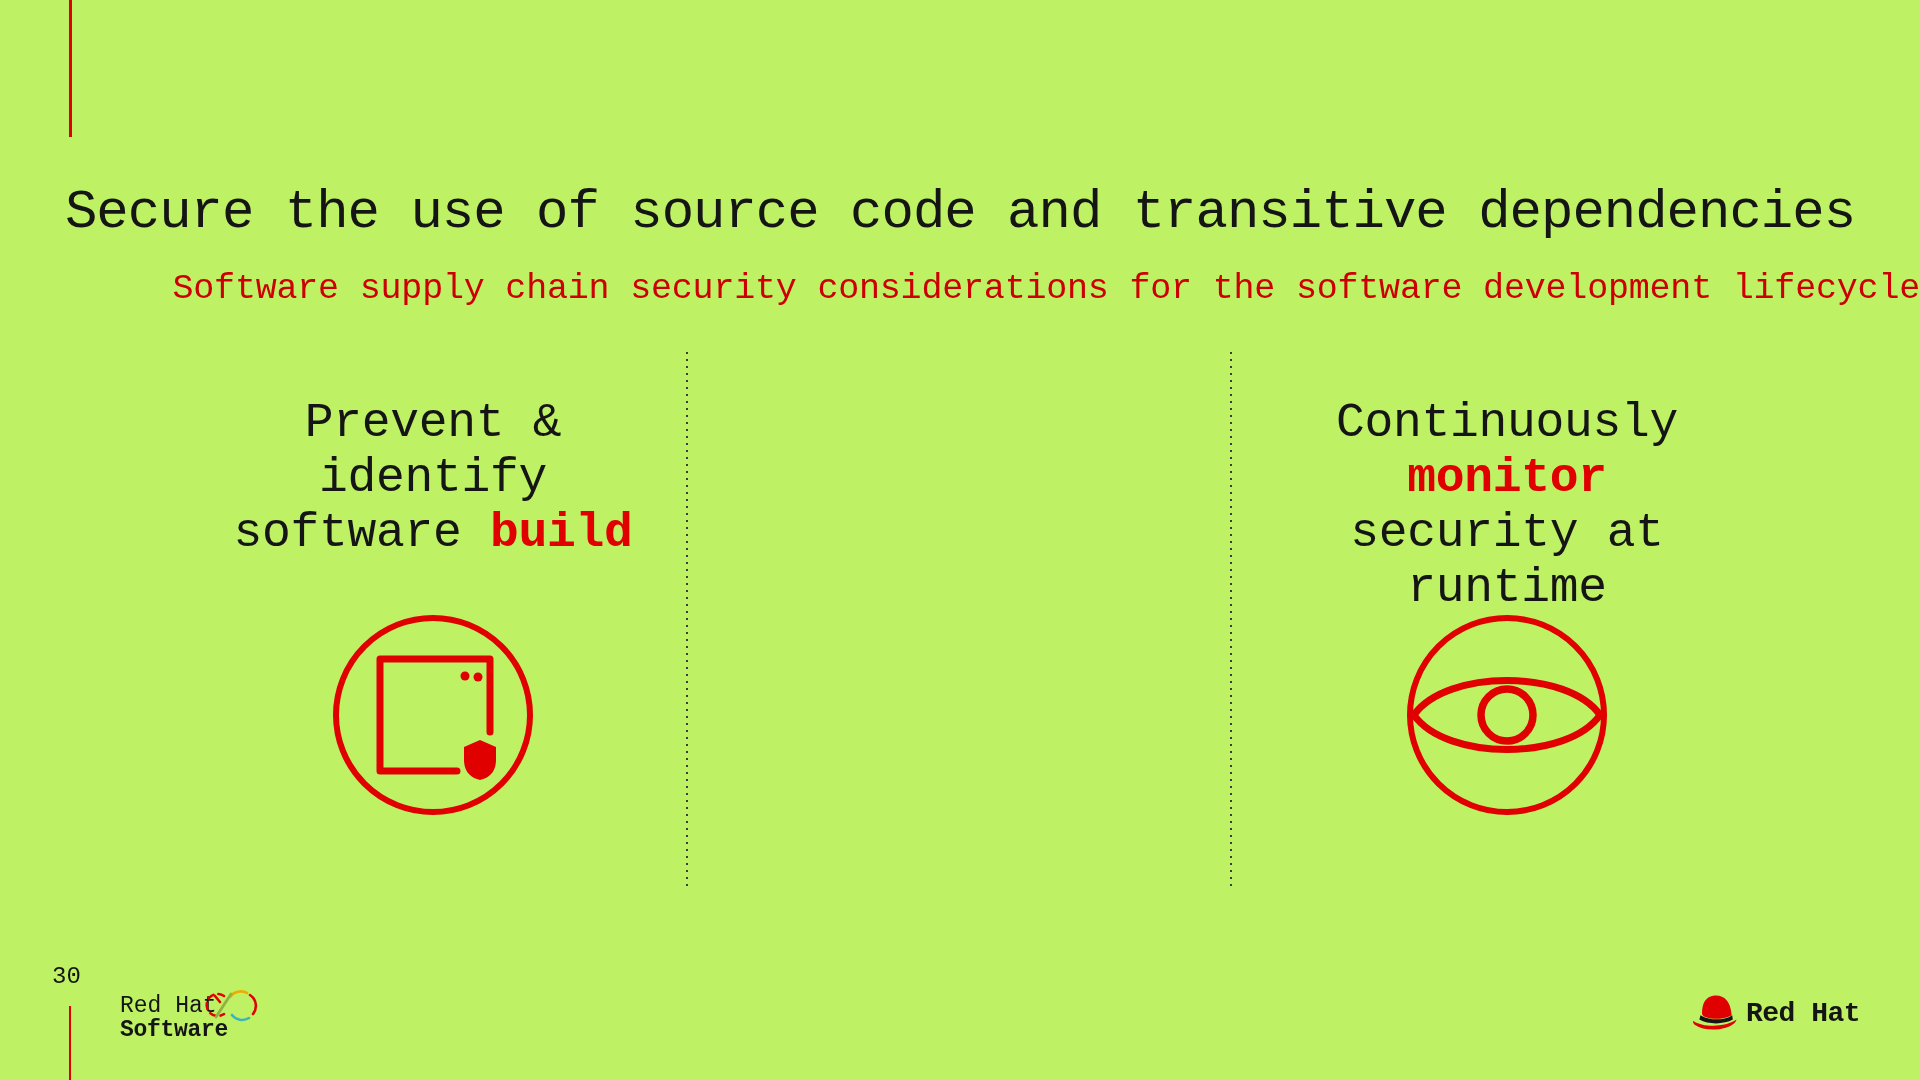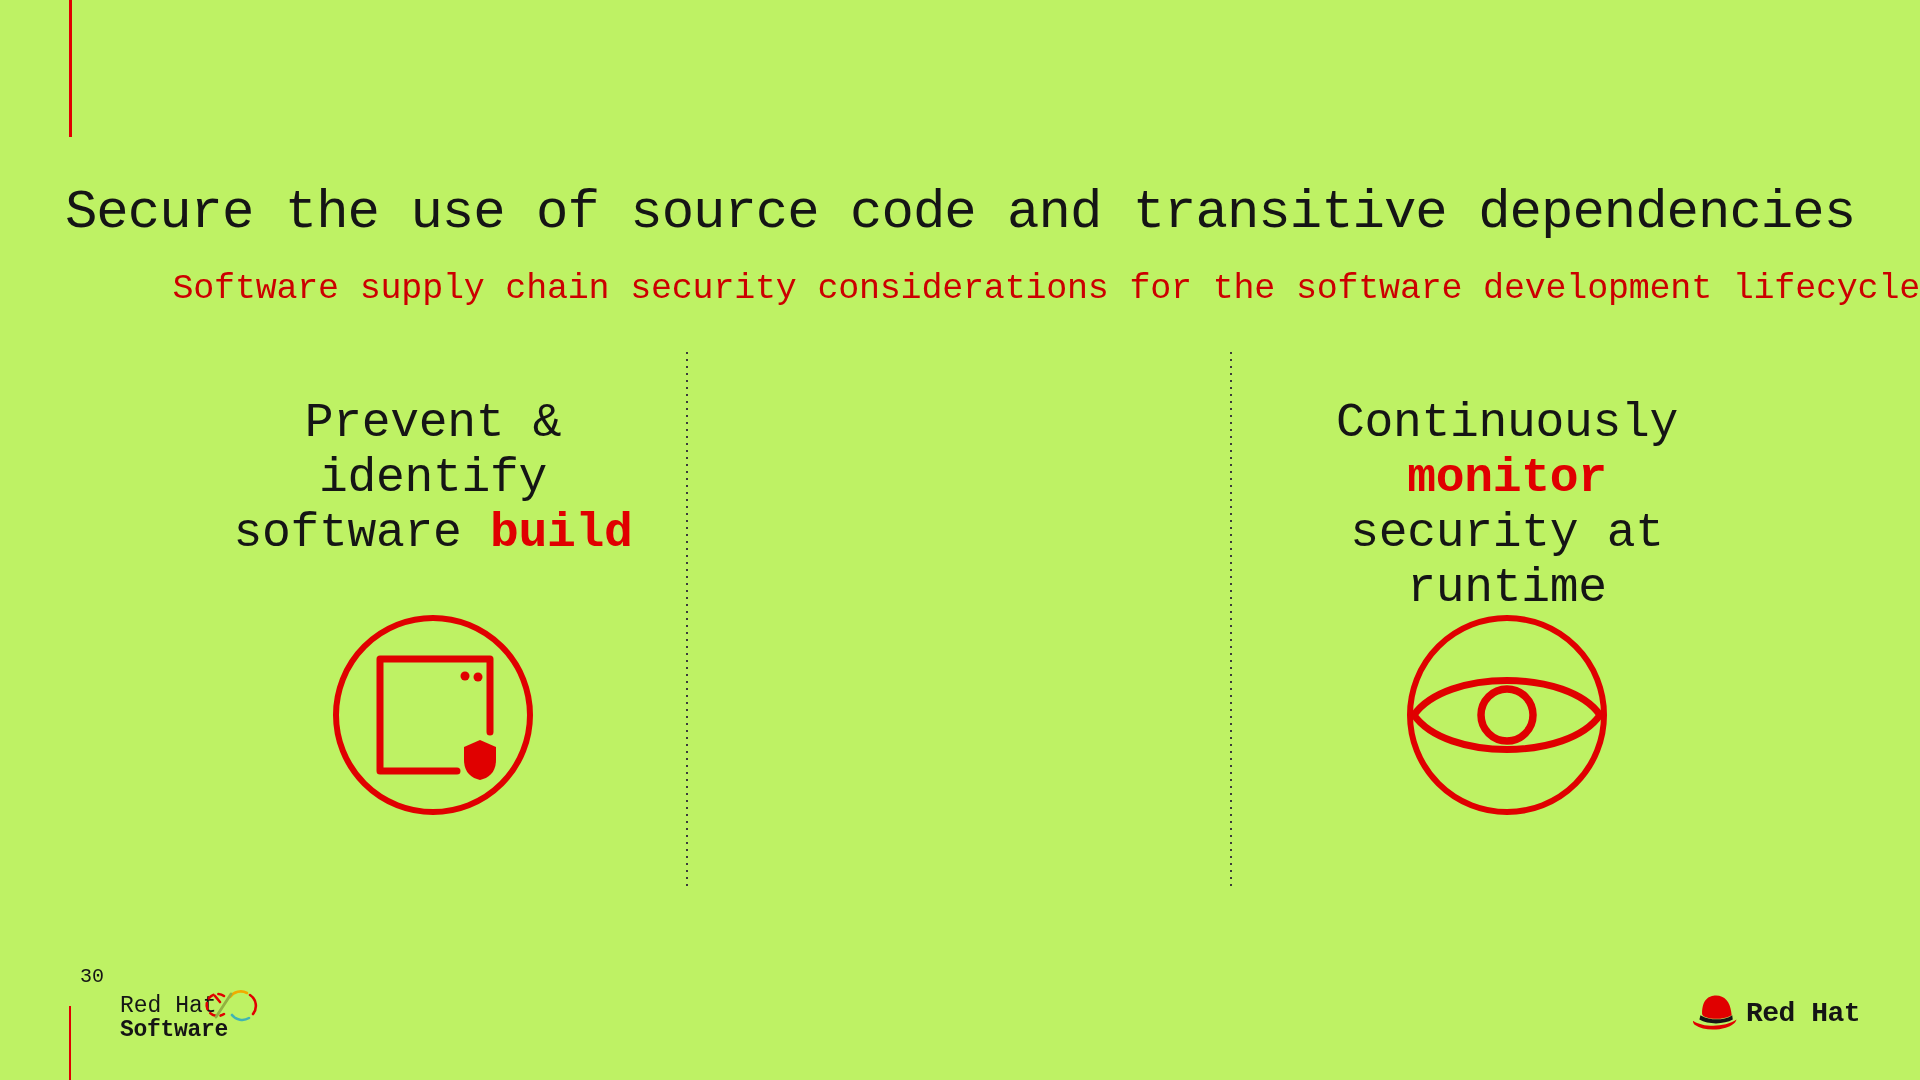--- a/index.html
+++ b/index.html
@@ -51,21 +51,21 @@
   .keyword{color:#E00000;font-weight:700;}
   .icon-wrap{
     position:absolute;top:260px;left:50%;
     width:206px;height:206px;margin-left:-103px;
   }
   .icon-wrap svg{display:block;width:206px;height:206px;}
 
   
   .page-number{
     position:absolute;left:52px;top:966px;
-    font-size:20px;line-height:22px;color:#151515;margin-left:28px;
+    font-size:24px;line-height:22px;color:#151515;
   }
   .dev-logo{position:absolute;left:120px;top:994px;width:170px;height:56px;}
   .dev-logo .brand-line1{font-size:23px;line-height:24px;font-weight:400;color:#151515;}
   .dev-logo .brand-line2{font-size:23px;line-height:24px;font-weight:700;color:#151515;letter-spacing:-0.3px;}
   .infinity{position:absolute;left:80px;top:-10px;width:62px;height:44px;}
 
   .rh-logo{position:absolute;left:1688px;top:990px;width:210px;height:50px;}
   .fedora{position:absolute;left:0;top:0;width:54px;height:42px;}
   .rh-wordmark{
     position:absolute;left:58px;top:8px;

